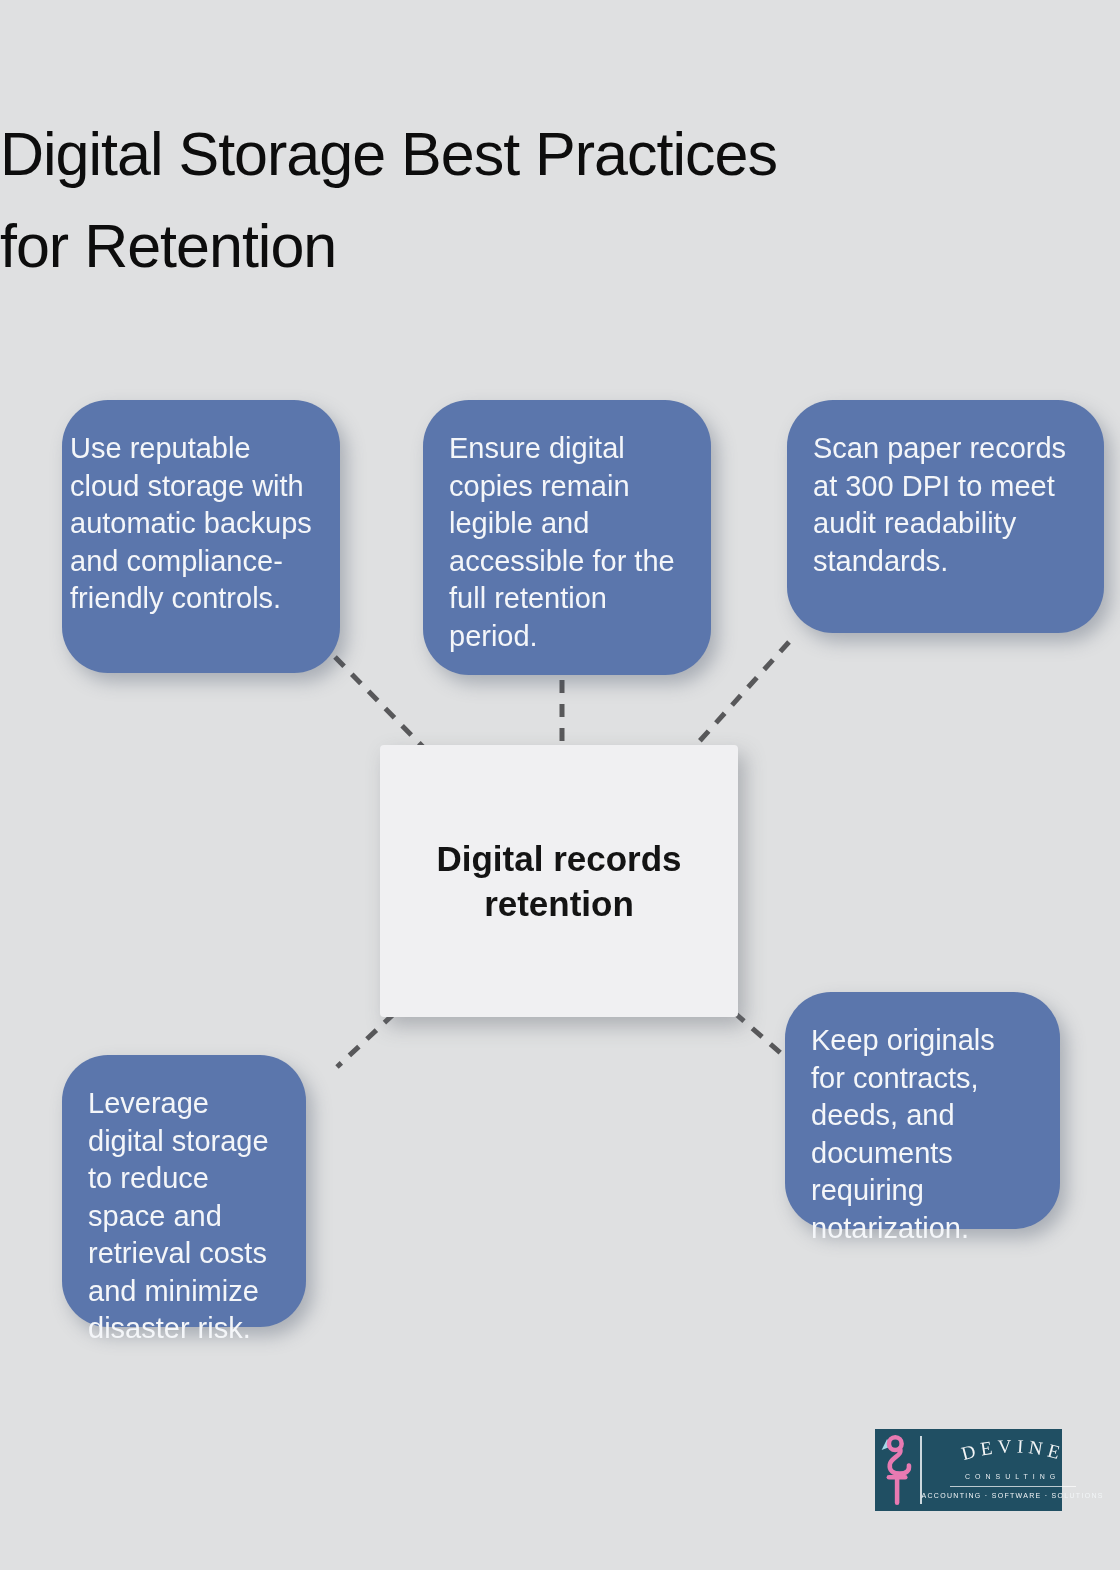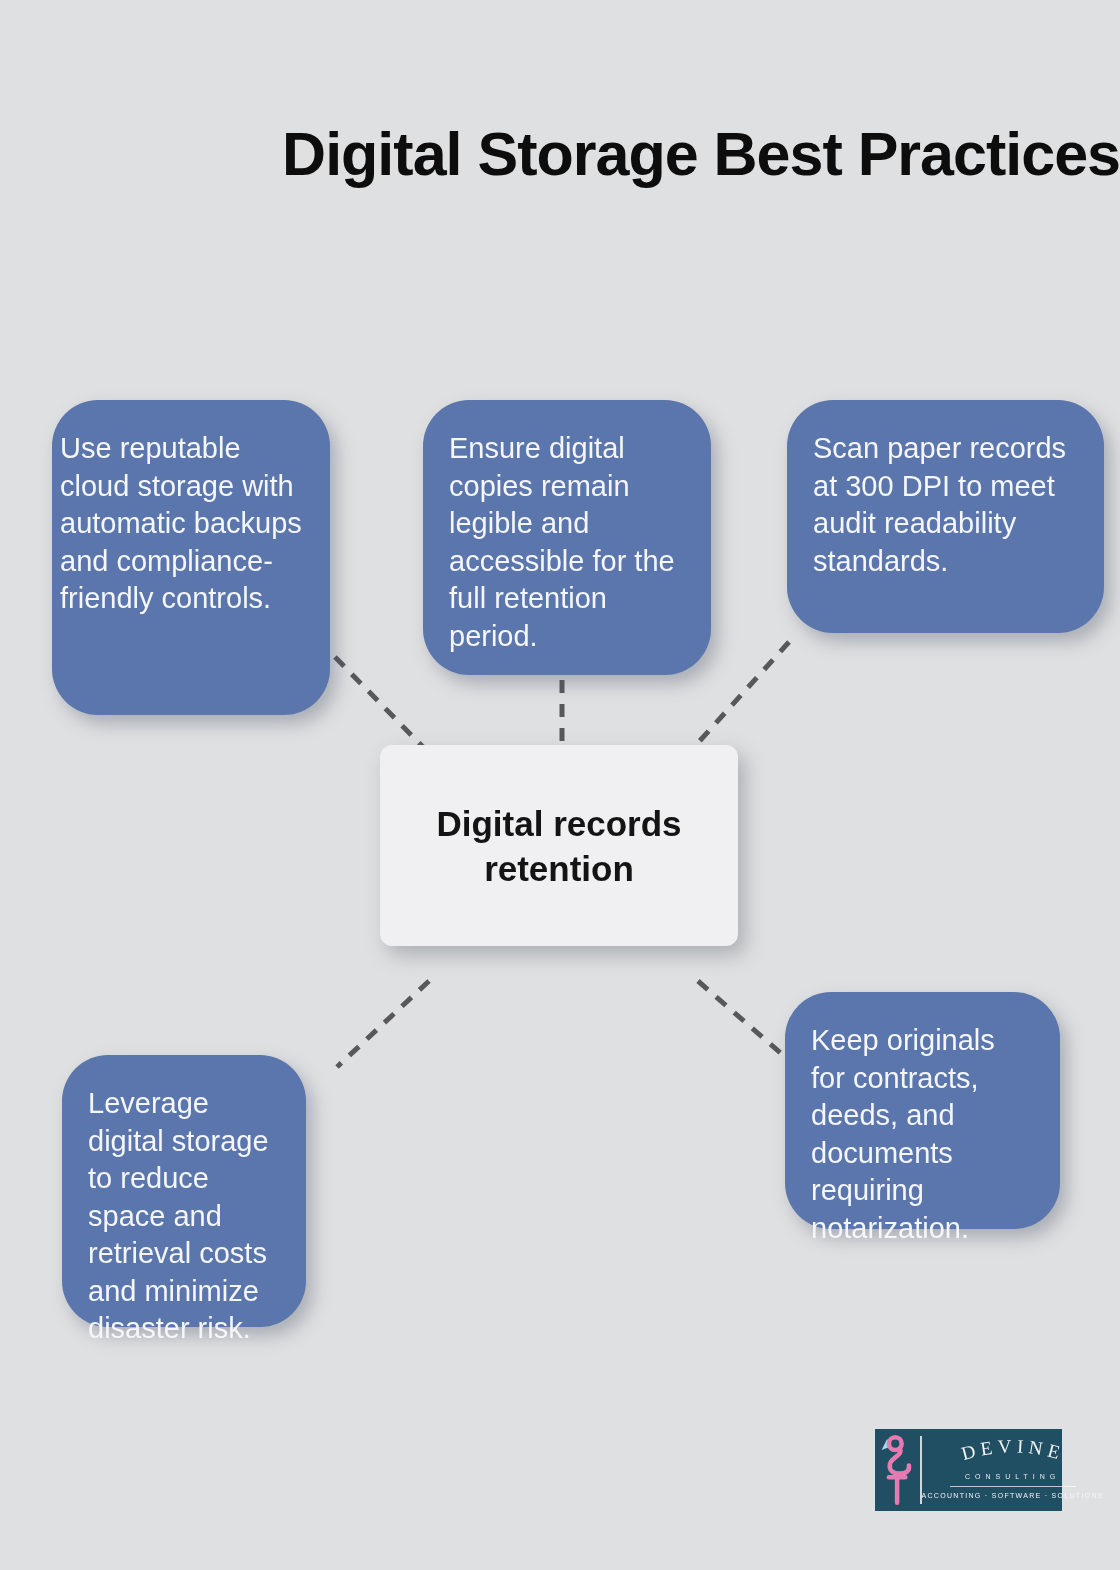--- a/index.html
+++ b/index.html
@@ -19,23 +19,23 @@
   html,body{width:1120px;height:1570px;}
   body{
     position:relative;
     background:var(--bg);
     font-family:"Liberation Sans", sans-serif;
     overflow:hidden;
   }
   .title{
     position:absolute;
     top:108px; left:0; width:1120px;
-    text-align:right;
+    text-align:left;
     font-size:61px;
-    font-weight:700;
+    font-weight:400;
     letter-spacing:-1px;
     line-height:92px;
     color:var(--title-color);
   }
   .connectors{
     position:absolute; inset:0;
     width:1120px; height:1570px;
   }
   .connectors line{
     stroke:var(--connector);
@@ -45,30 +45,30 @@
   .node{
     position:absolute;
     background:var(--node-blue);
     border-radius:46px;
     color:var(--node-text);
     font-size:29px;
     line-height:37.5px;
     padding:30px 24px 24px 26px;
     box-shadow:7px 9px 18px rgba(70,80,100,0.35);
   }
-  .node-1{left:52px;  top:400px; width:278px; height:315px;padding-left:8px;}
+  .node-1{left:62px;  top:400px; width:278px; height:273px;padding-left:8px;}
   .node-2{left:423px; top:400px; width:288px; height:275px;}
   .node-3{left:787px; top:400px; width:317px; height:233px;}
   .node-4{left:62px;  top:1055px; width:244px; height:272px;}
   .node-5{left:785px; top:992px; width:275px; height:237px;}
   .center-node{
     position:absolute;
-    left:380px; top:745px; width:358px; height:201px;
+    left:380px; top:745px; width:358px; height:272px;
     background:var(--center-bg);
-    border-radius:12px;
+    border-radius:4px;
     box-shadow:7px 9px 20px rgba(110,115,125,0.45);
     display:flex; align-items:center; justify-content:center;
     text-align:center;
   }
   .center-node .label{
     font-size:35px;
     font-weight:800;
     line-height:45px;
     color:var(--center-text);
     max-width:300px;
@@ -121,20 +121,21 @@
     color:#f2f5f7;
     margin-top:5px;
     white-space:nowrap;
   }
 </style>
 </head>
 <body>
 
 <div class="title">
   <div>Digital Storage Best Practices</div>
+  <div>for Retention</div>
 </div>
 
 <svg class="connectors" viewBox="0 0 1120 1570" xmlns="http://www.w3.org/2000/svg">
   <line x1="335" y1="657" x2="424" y2="748"></line>
   <line x1="562" y1="680" x2="562" y2="742"></line>
   <line x1="789" y1="642" x2="696" y2="745"></line>
   <line x1="429" y1="981" x2="337" y2="1067"></line>
   <line x1="698" y1="981" x2="791" y2="1062"></line>
 </svg>
 

